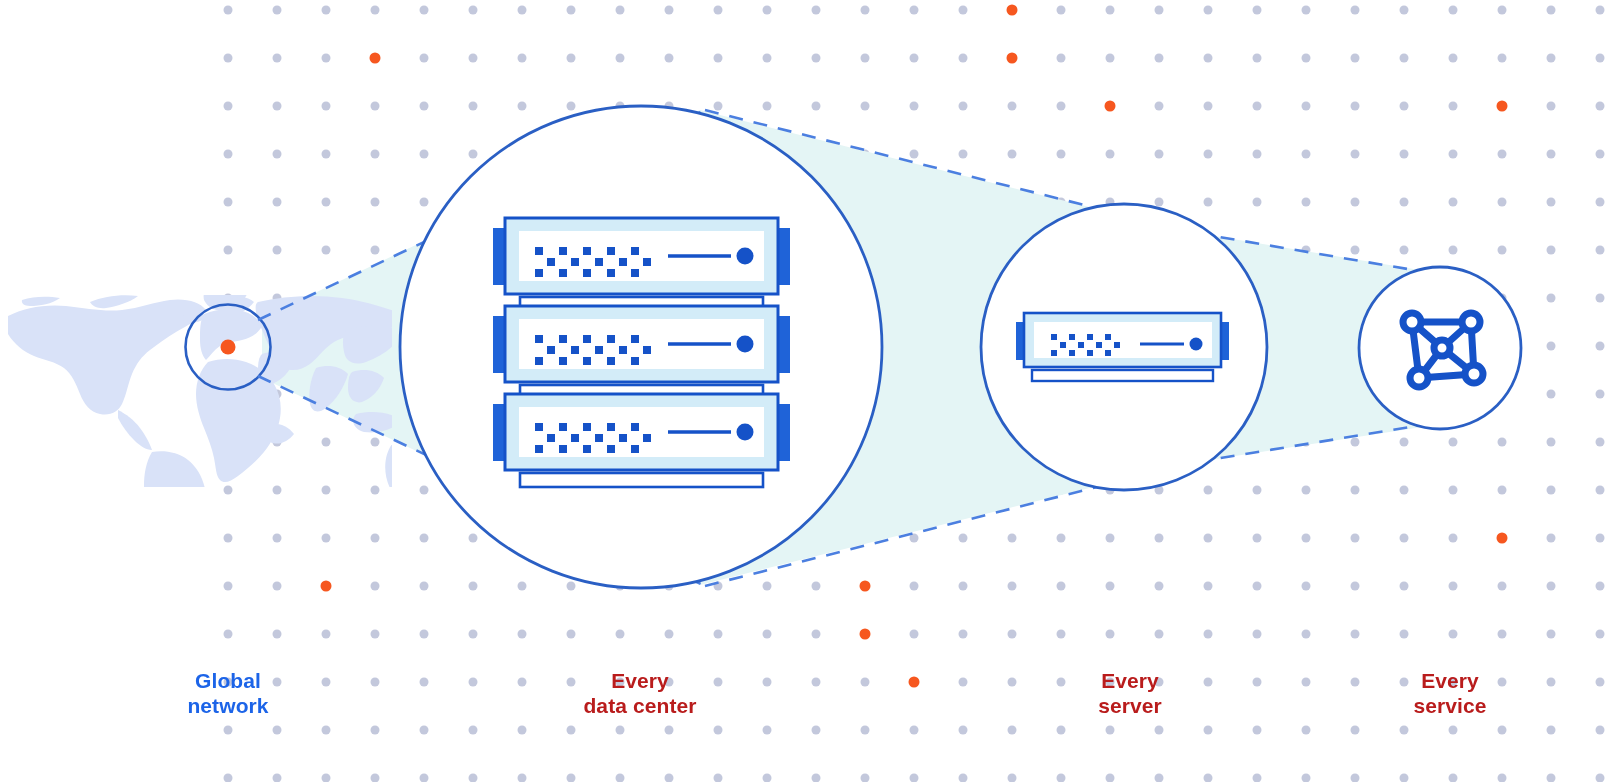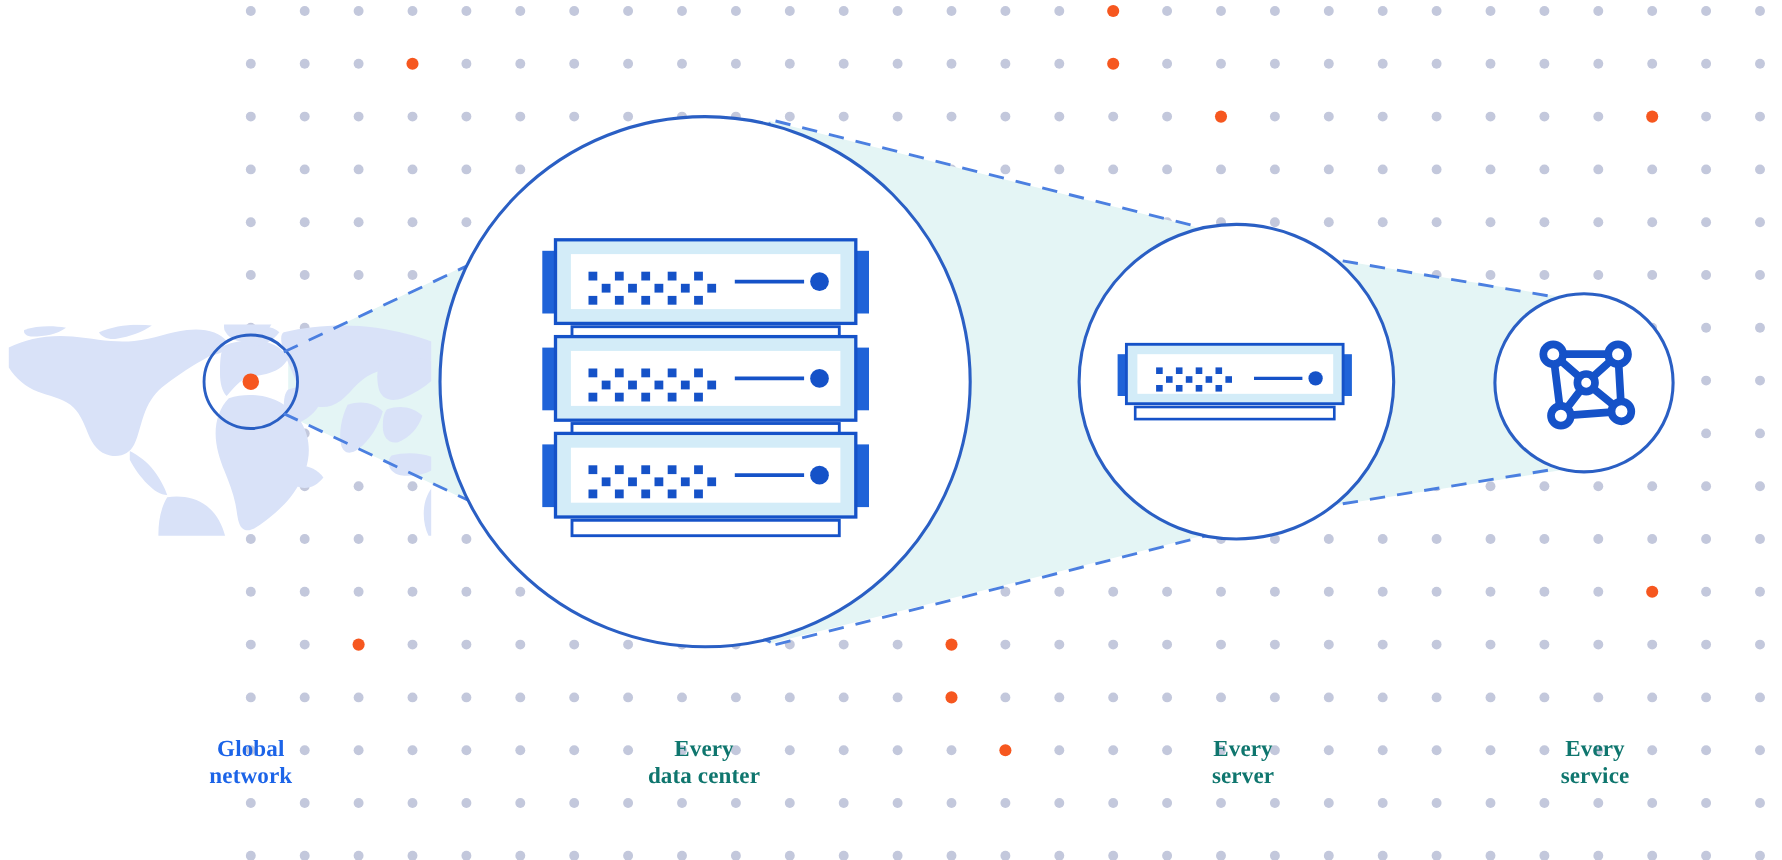--- a/index.html
+++ b/index.html
@@ -9,21 +9,20 @@
   }
   body {
     font-family: "Liberation Sans", sans-serif;
   }
   #stage {
     position: relative;
     width: 1620px;
     height: 782px;
     background: #ffffff;
     overflow: hidden;
-    font-family: Liberation Serif, serif;
   }
   #dotgrid {
     position: absolute;
     inset: 0;
     z-index: 1;
     pointer-events: none;
   }
   #artboard {
     position: absolute;
     inset: 0;
@@ -32,21 +31,21 @@
   .label {
     position: absolute;
     z-index: 4;
     text-align: center;
     font-size: 21px;
     line-height: 25px;
     font-weight: 700;
     letter-spacing: 0.1px;
     white-space: pre-line;
   }
-  .label.dark { color: #0f766e; }
+  .label.dark { color: #b91c1c; }
   .label.blue { color: #1c64e8; }
   #lbl-global   { left: 128px;  top: 668px; width: 200px; }
   #lbl-dc       { left: 540px;  top: 668px; width: 200px; }
   #lbl-server   { left: 1030px; top: 668px; width: 200px; }
   #lbl-service  { left: 1350px; top: 668px; width: 200px; }
 </style>
 </head>
 <body>
 
 <div id="stage">

